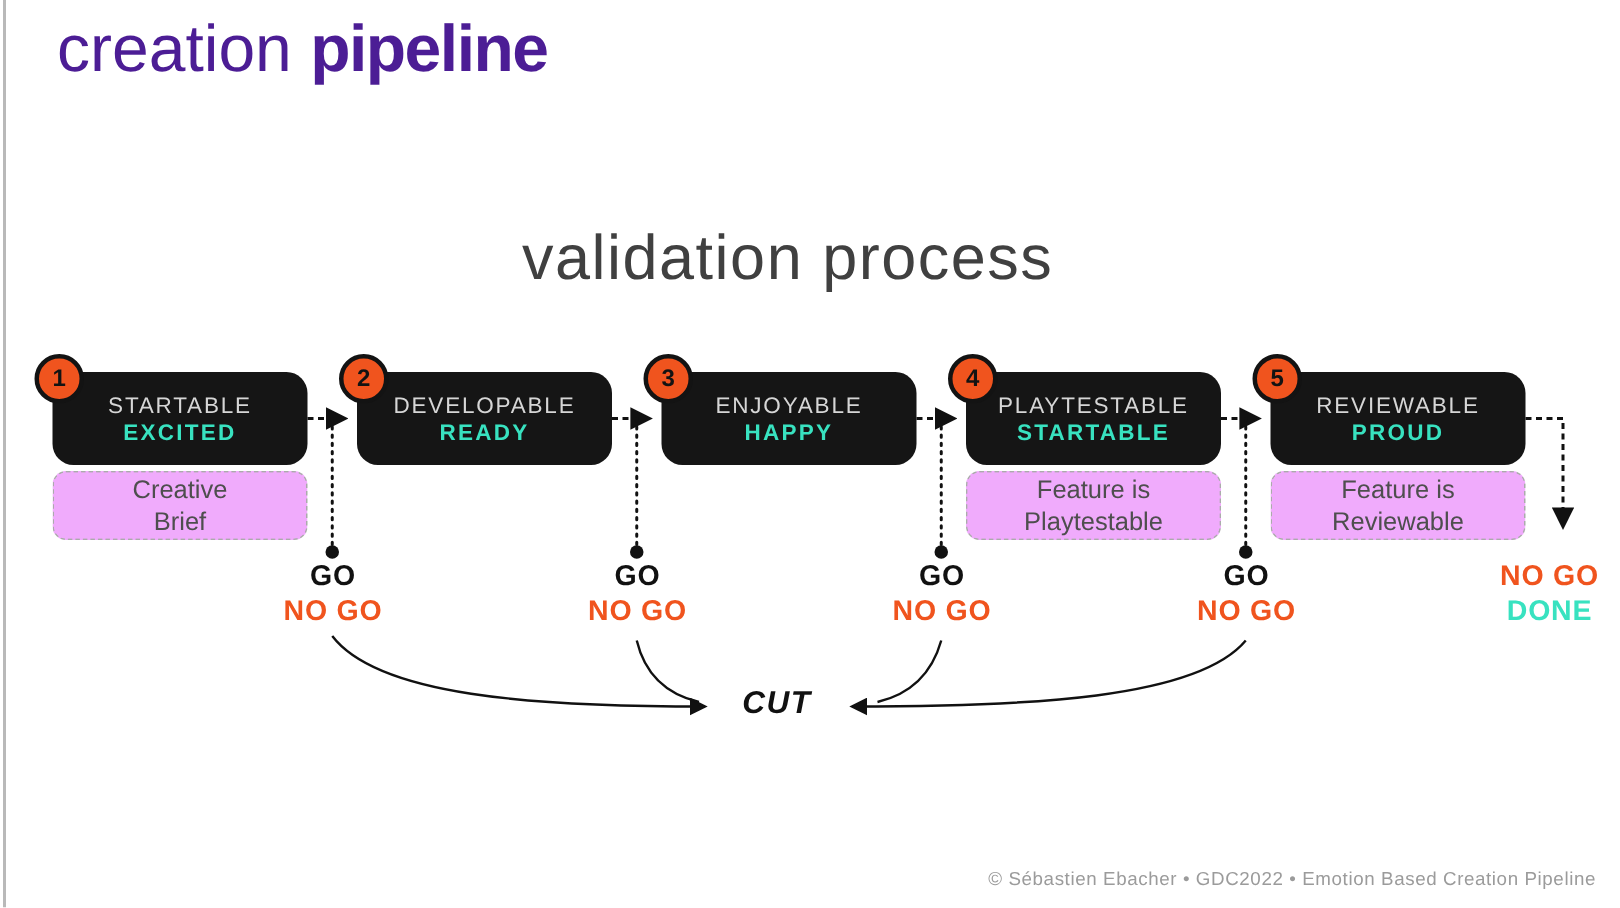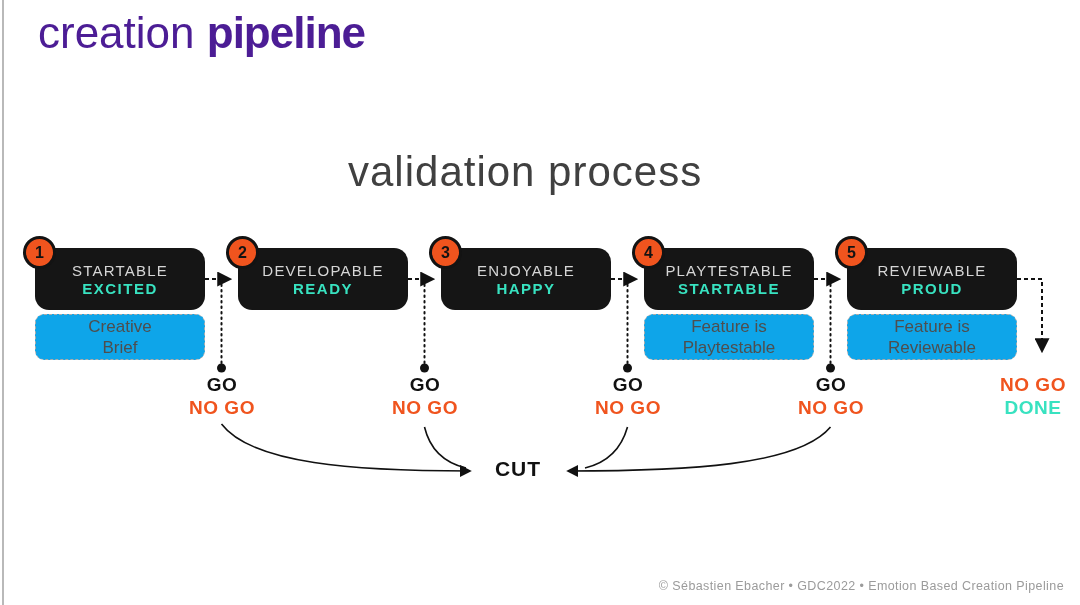--- a/index.html
+++ b/index.html
@@ -29,38 +29,38 @@
   }
   .stage-name{color:#d6d6d6;font-size:15px;letter-spacing:1.2px;}
   .stage-emotion{color:#38e2c0;font-size:15px;font-weight:800;letter-spacing:1.5px;}
   .stage-badge{
     position:absolute;left:-12px;top:-12px;width:27px;height:27px;border-radius:50%;
     background:#f0541e;border:3px solid #131313;color:#131313;
     font-size:16px;font-weight:800;display:flex;align-items:center;justify-content:center;
     z-index:3;
   }
   .artifact-box{
-    margin-top:4px;height:44px;background:#0ea5e9;border:1.5px dashed #ababab;border-radius:9px;
+    margin-top:4px;height:44px;background:#f0abfc;border:1.5px dashed #ababab;border-radius:9px;
     display:flex;align-items:center;justify-content:center;text-align:center;
     color:#4e4e4e;font-size:17px;line-height:1.25;white-space:pre-line;
   }
 
   
   .decision{position:absolute;top:373px;width:120px;text-align:center;line-height:23px;
     font-size:19px;font-weight:800;letter-spacing:0.5px;}
   .go{color:#111;}
   .no-go{color:#f0541e;}
   .done{color:#38e2c0;}
   .decision.d0{left:162px;} .decision.d1{left:365px;}
   .decision.d2{left:568px;} .decision.d3{left:771px;}
   .decision.final{left:973px;}
 
   .cut{
     position:absolute;left:458px;top:457px;width:120px;text-align:center;
-    font-size:21px;font-weight:800;letter-spacing:1px;color:#111;
+    font-size:21px;font-weight:800;letter-spacing:1px;color:#111;font-style:italic;
   }
 
   
   .overlay{position:absolute;left:0;top:0;width:1080px;height:605px;pointer-events:none;z-index:1;}
 
   .footer{
     position:absolute;right:16px;bottom:12px;font-size:12.5px;color:#9b9b9b;
     letter-spacing:0.4px;white-space:nowrap;
   }
 </style>

